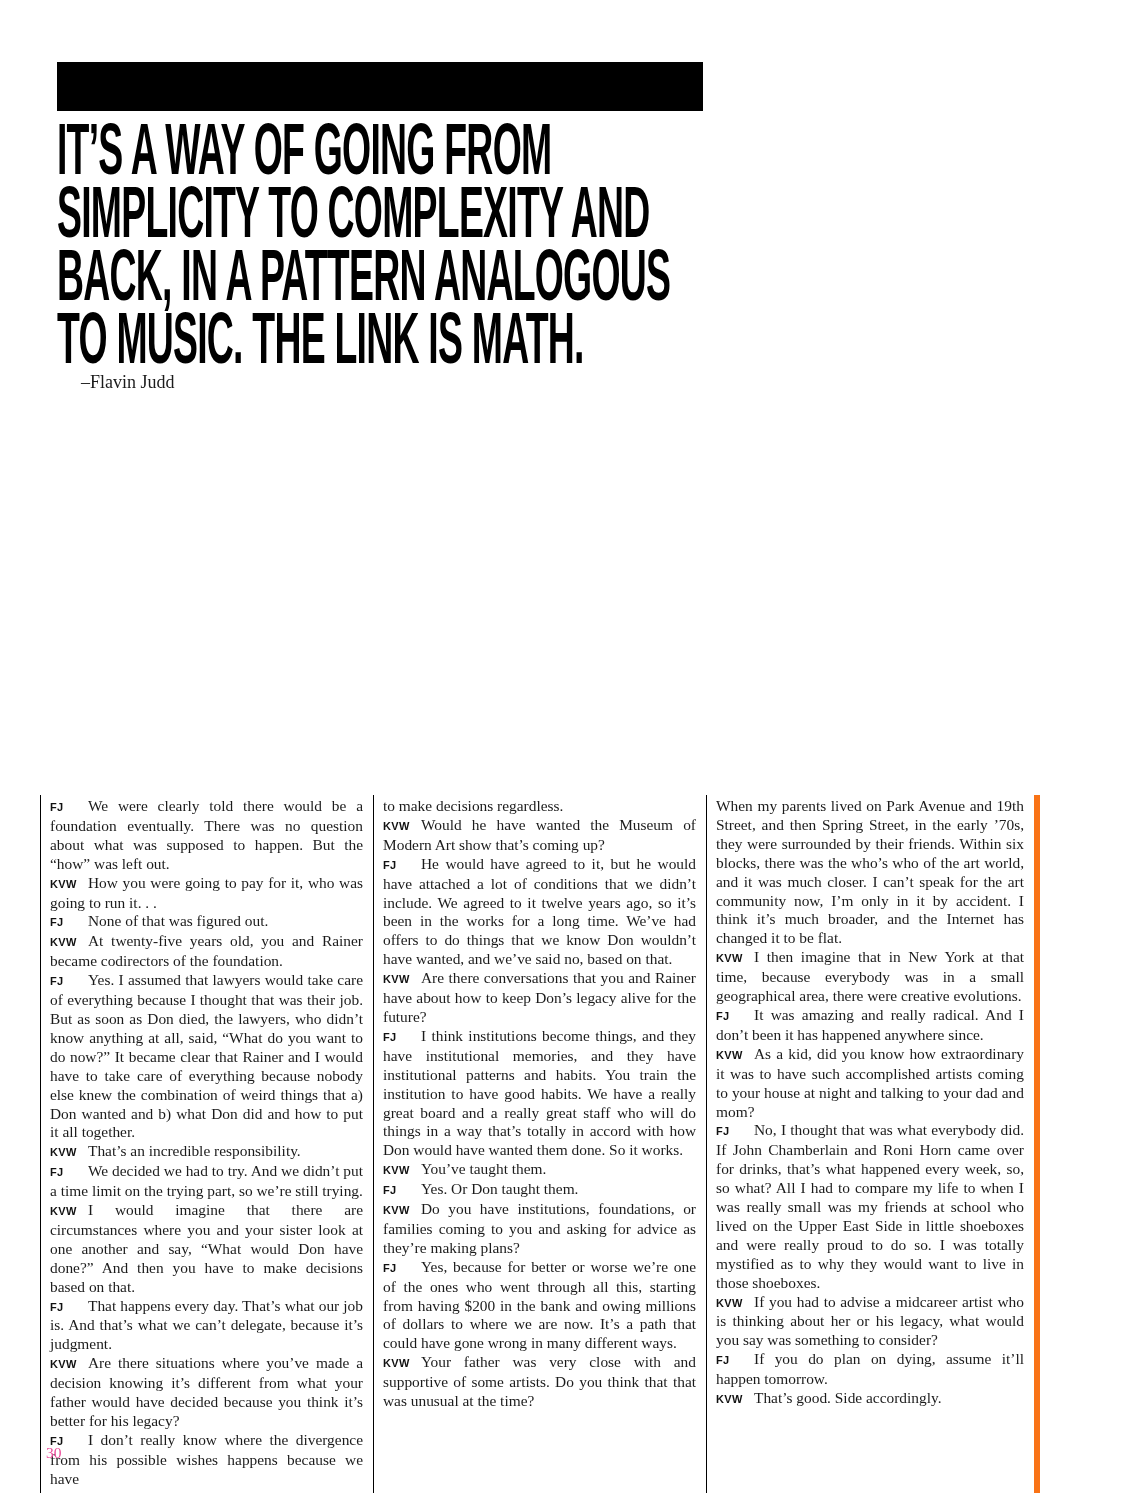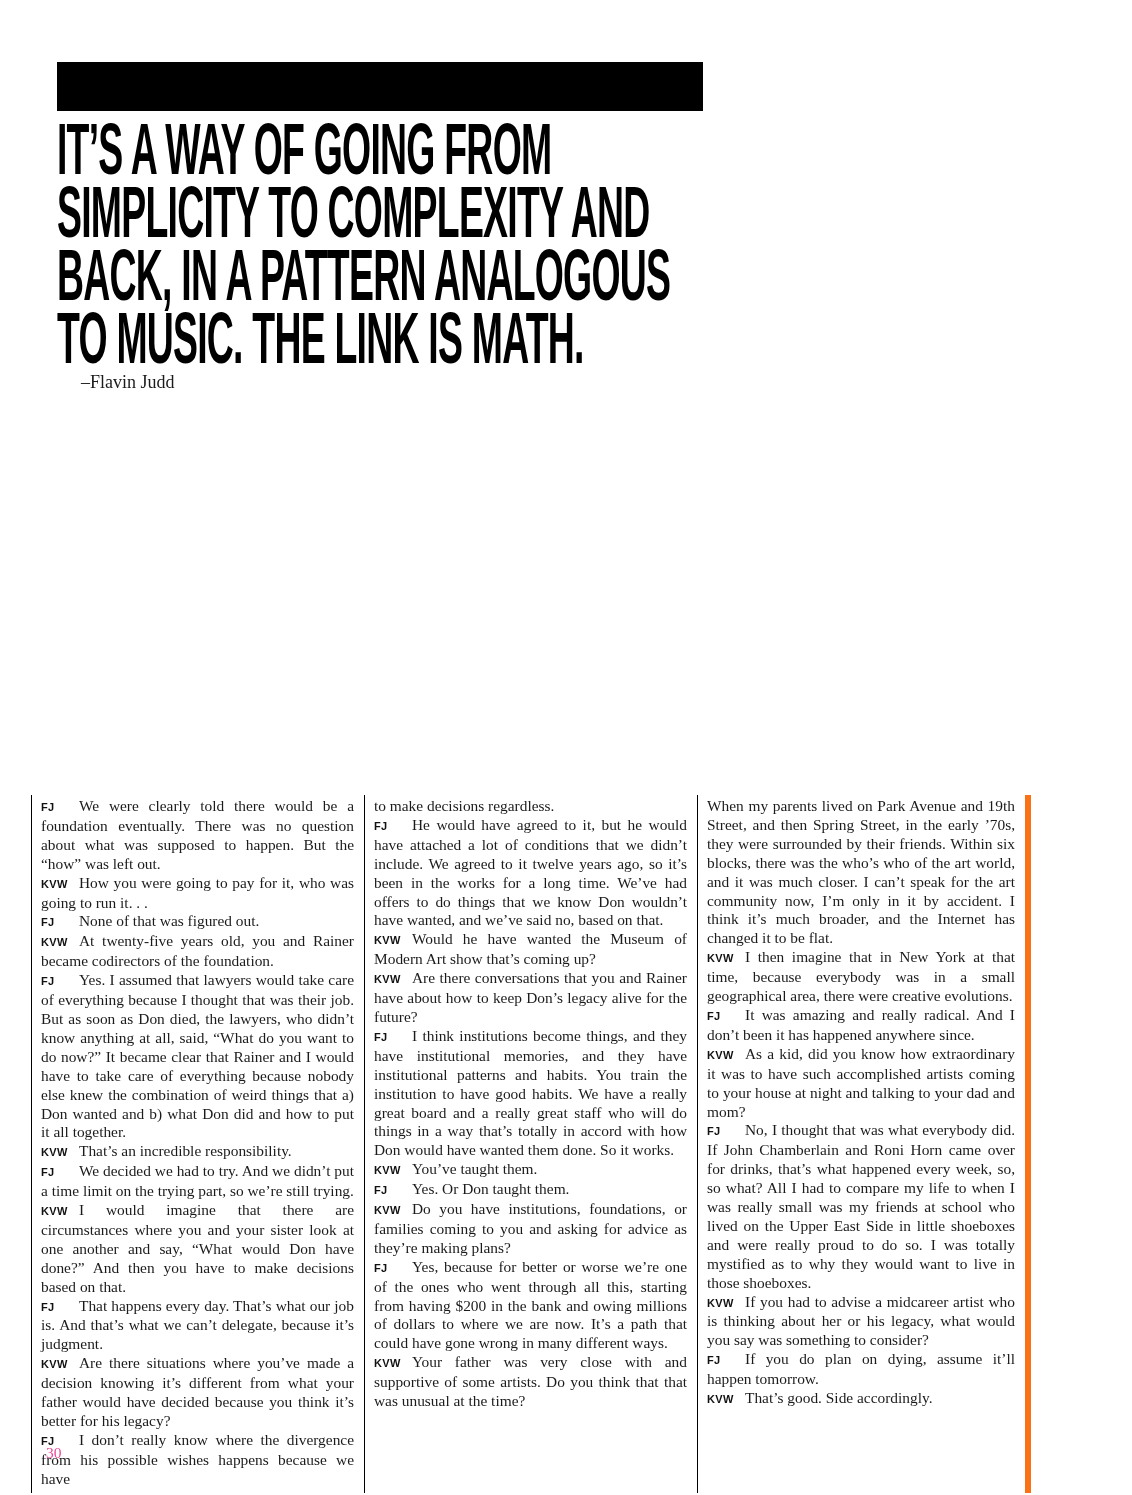--- a/index.html
+++ b/index.html
@@ -46,21 +46,21 @@
     position: absolute;
     left: 57px;
     top: 372px;
     font-family: "Liberation Serif", serif;
     font-size: 18px;
     color: #1b1b1b;
     margin-left: 24px;
   }
   .columns {
     position: absolute;
-    left: 31px;
+    left: 40px;
     top: 795px;
     width: 1001px;
     display: flex;
     align-items: stretch;
   }
   .col {
     box-sizing: border-box;
     width: 333px;
     border-left: 1px solid #000000;
     padding: 2px 10px 4px 9px;
@@ -130,23 +130,23 @@
         <p class="turn"><span class="speaker">FJ</span><span class="turn-text">That happens every day. That’s what our job is. And that’s what we can’t delegate, because it’s judgment.</span></p>
 
         <p class="turn"><span class="speaker">KVW</span><span class="turn-text">Are there situations where you’ve made a decision knowing it’s different from what your father would have decided because you think it’s better for his legacy?</span></p>
 
         <p class="turn"><span class="speaker">FJ</span><span class="turn-text">I don’t really know where the divergence from his possible wishes happens because we have</span></p>
       </div>
     <div class="col">
 
         <p class="turn"><span class="turn-text">to make decisions regardless.</span></p>
 
+        <p class="turn"><span class="speaker">KVW</span><span class="turn-text">Would he have wanted the Museum of Modern Art show that’s coming up?</span></p>
+
         <p class="turn"><span class="speaker">FJ</span><span class="turn-text">He would have agreed to it, but he would have attached a lot of conditions that we didn’t include. We agreed to it twelve years ago, so it’s been in the works for a long time. We’ve had offers to do things that we know Don wouldn’t have wanted, and we’ve said no, based on that.</span></p>
-
-        <p class="turn"><span class="speaker">KVW</span><span class="turn-text">Would he have wanted the Museum of Modern Art show that’s coming up?</span></p>
 
         <p class="turn"><span class="speaker">KVW</span><span class="turn-text">Are there conversations that you and Rainer have about how to keep Don’s legacy alive for the future?</span></p>
 
         <p class="turn"><span class="speaker">FJ</span><span class="turn-text">I think institutions become things, and they have institutional memories, and they have institutional patterns and habits. You train the institution to have good habits. We have a really great board and a really great staff who will do things in a way that’s totally in accord with how Don would have wanted them done. So it works.</span></p>
 
         <p class="turn"><span class="speaker">KVW</span><span class="turn-text">You’ve taught them.</span></p>
 
         <p class="turn"><span class="speaker">FJ</span><span class="turn-text">Yes. Or Don taught them.</span></p>
 
         <p class="turn"><span class="speaker">KVW</span><span class="turn-text">Do you have institutions, foundations, or families coming to you and asking for advice as they’re making plans?</span></p>

